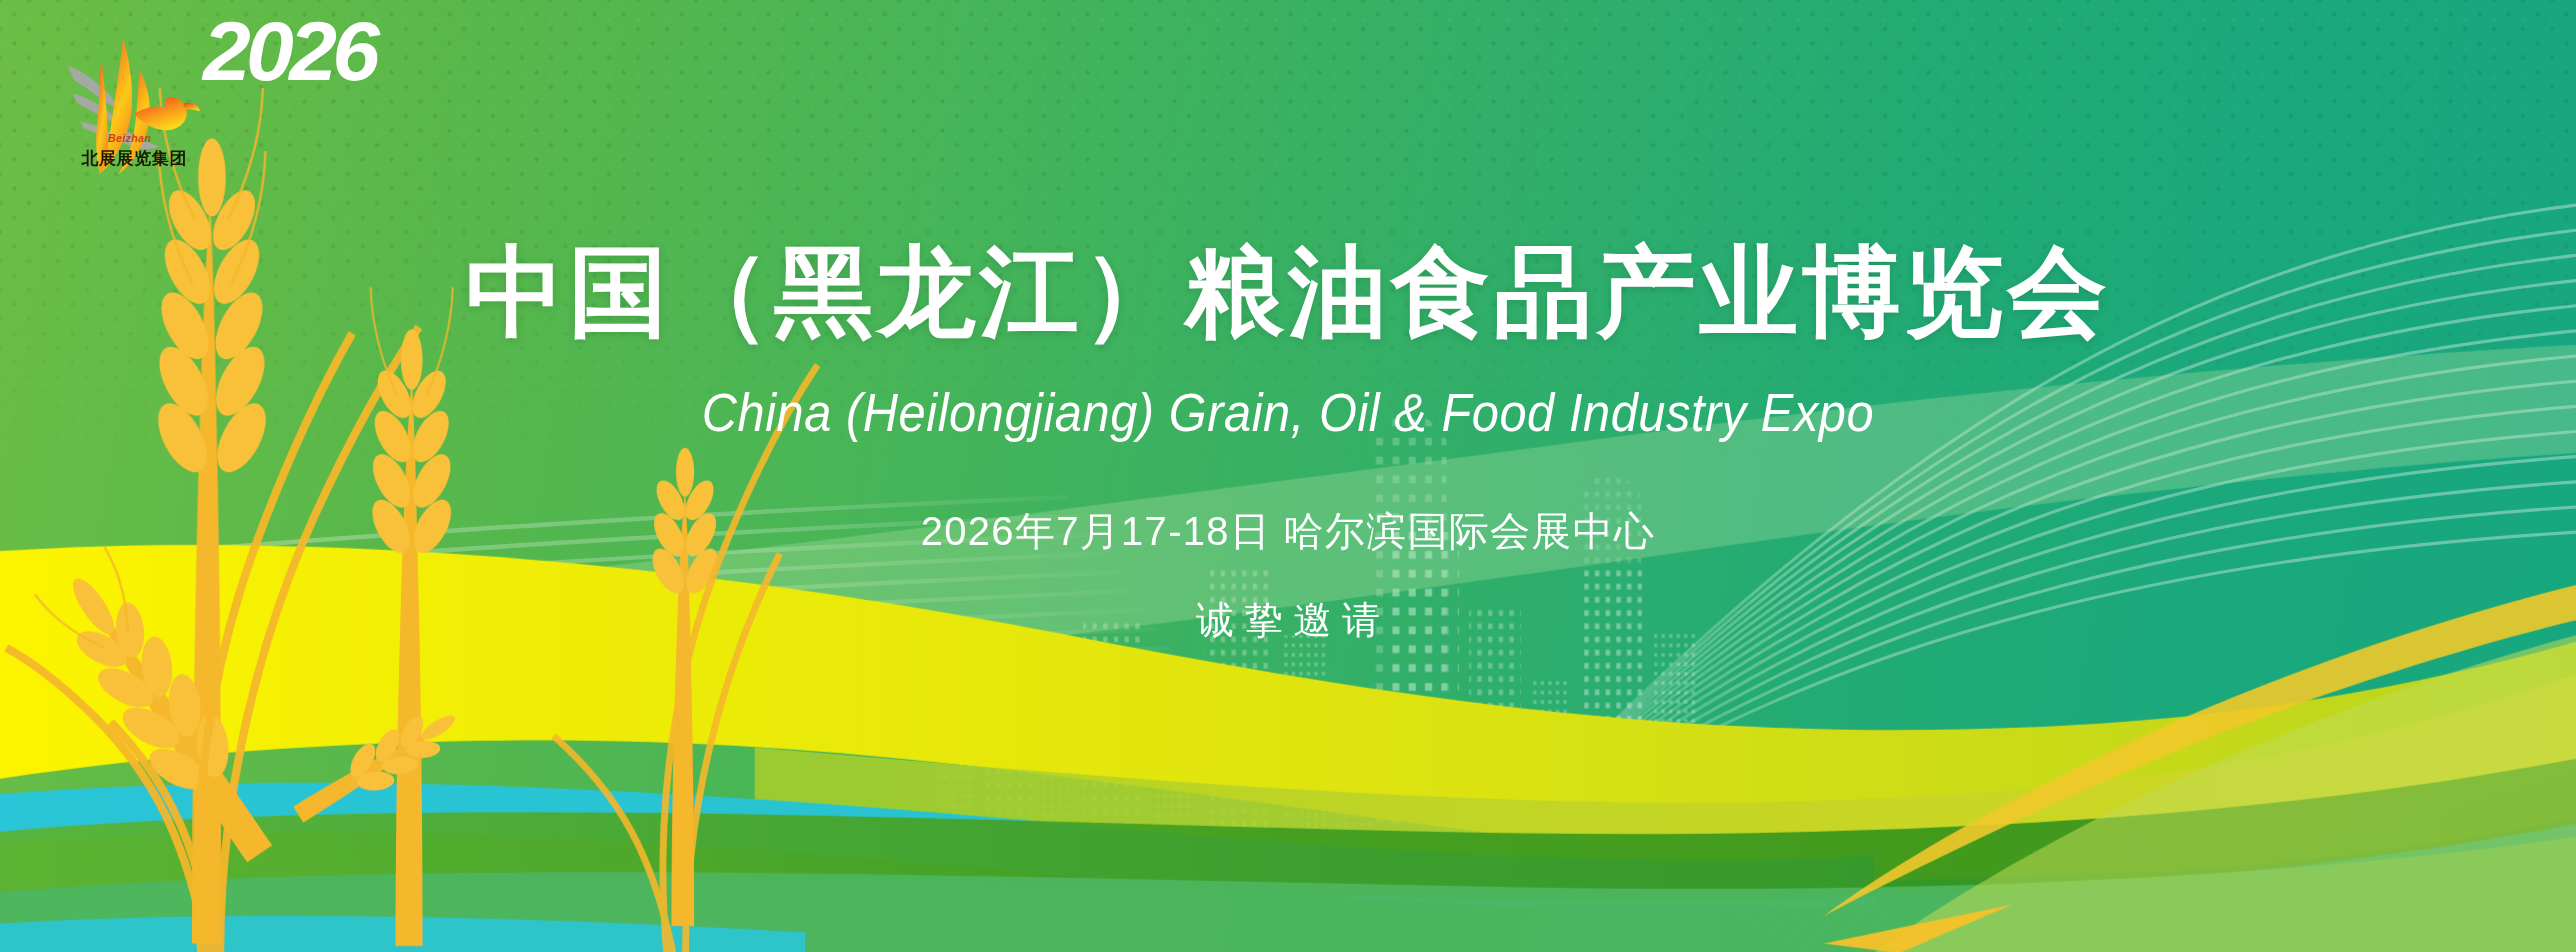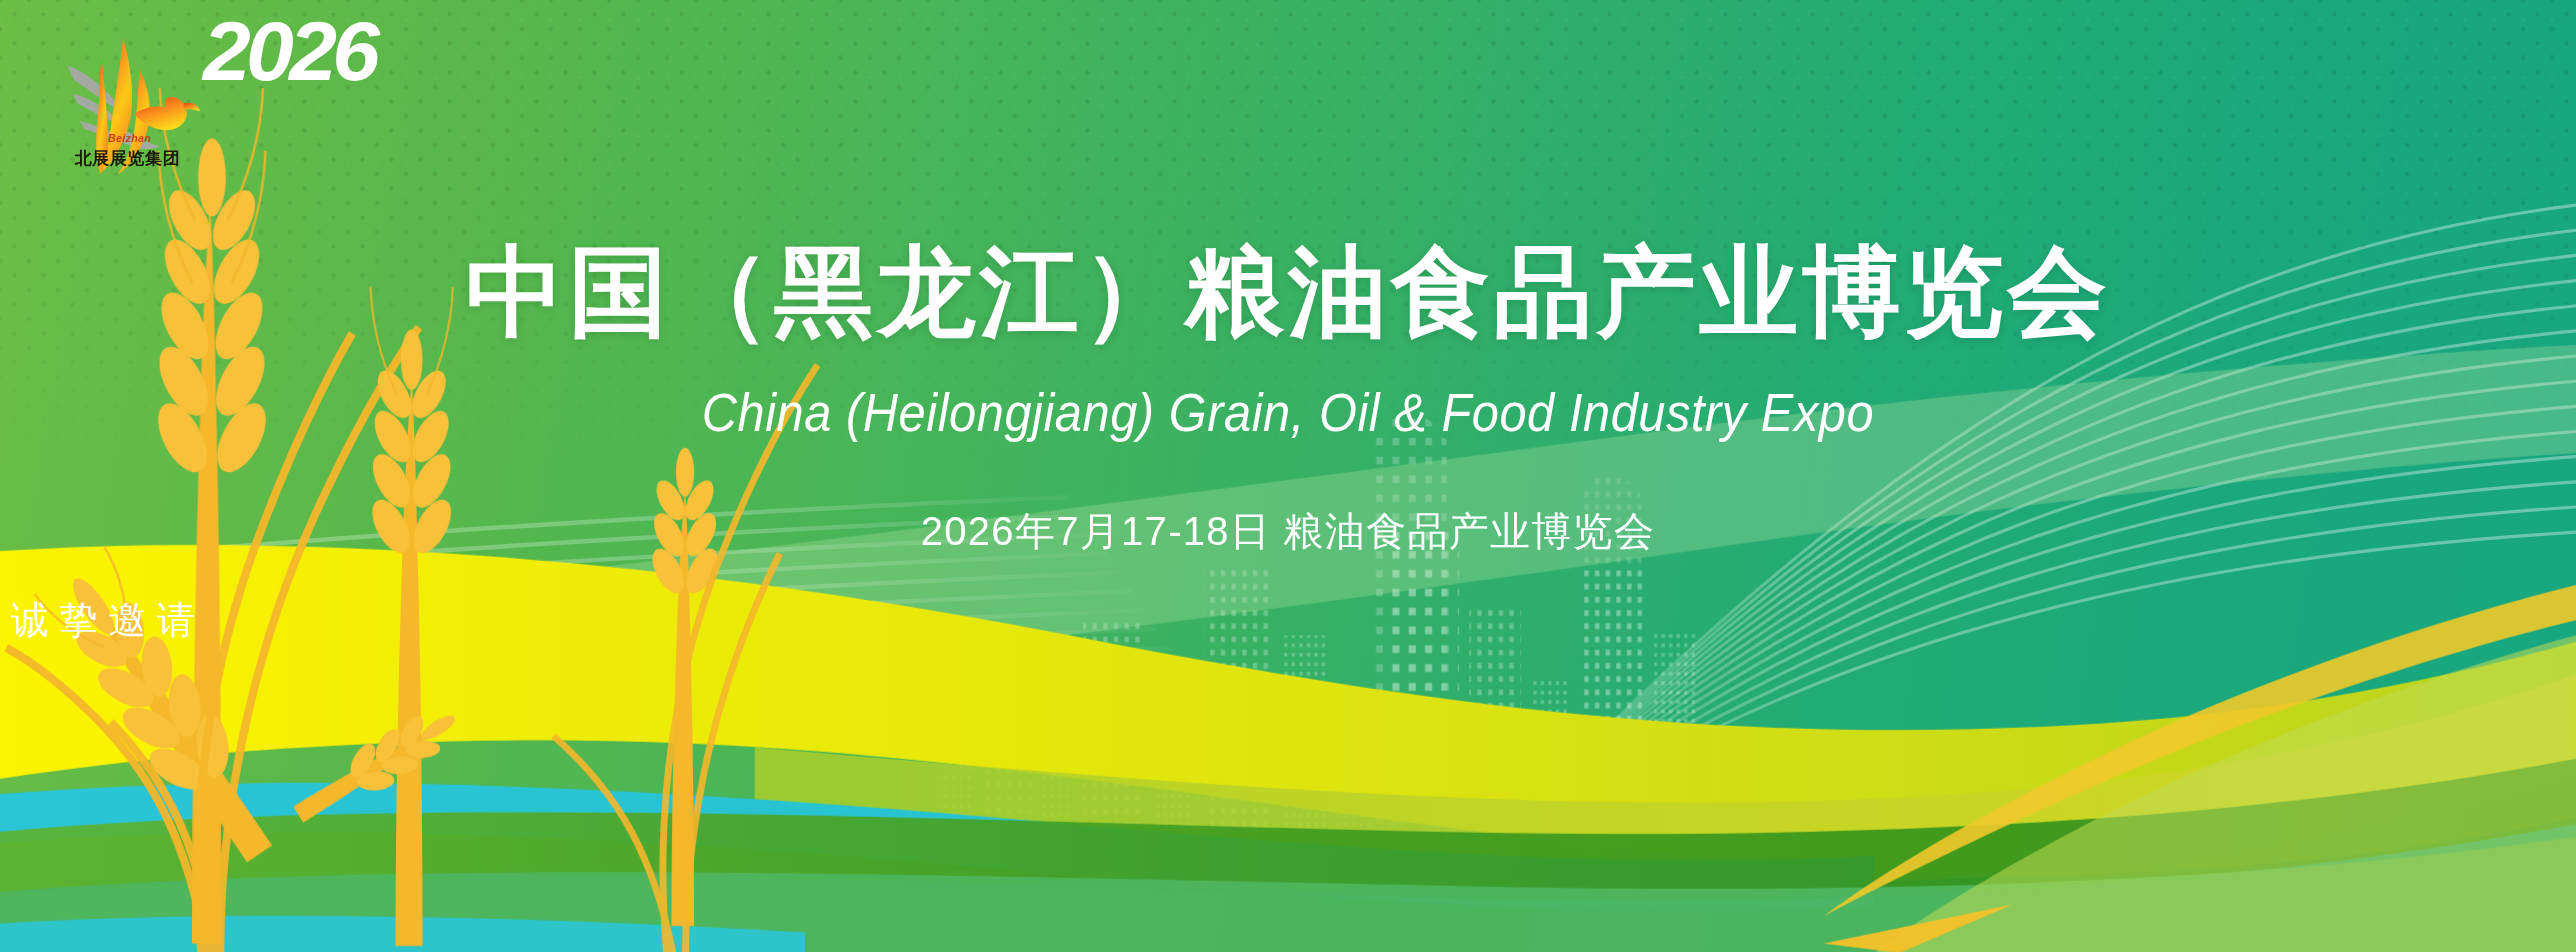--- a/index.html
+++ b/index.html
@@ -85,21 +85,21 @@
     text-align:center;
     color:#ffffff;
     font-size:40px;
     font-weight:400;
     letter-spacing:1.3px;
     line-height:1;
     white-space:nowrap;
   }
   .meta-invite{
     position:absolute; left:0; right:0; top:601px;
-    text-align:left;
+    text-align:center;
     color:#ffffff;
     font-size:38px;
     font-weight:500;
     letter-spacing:10.7px;
     text-indent:10.7px;
     line-height:1;
     white-space:nowrap;
   }
 
   
@@ -117,21 +117,21 @@
     font-family:"Liberation Sans","DejaVu Sans",sans-serif;
   }
 
   
   .org-logo{
     position:absolute; left:60px; top:33px;
     width:145px; height:145px;
   }
   .org-name{
     position:absolute; left:68px; top:150px;
-    width:119px; text-align:center;
+    width:119px; text-align:right;
     color:#1a1a08;
     font-size:17px; font-weight:700;
     letter-spacing:0.6px; line-height:1;
     white-space:nowrap;
   }
   .org-pinyin{
     position:absolute; left:73px; top:133px;
     width:113px; text-align:center;
     color:#c8401a;
     font-size:10.7px; font-weight:700; font-style:italic;
@@ -472,18 +472,18 @@
   </svg>
 
   <div class="org-pinyin">Beizhan</div>
   <div class="org-name">北展展览集团</div>
 
   <div class="year">2026</div>
 
   <div class="textwrap">
     <div class="title-cn">中国（黑龙江）粮油食品产业博览会</div>
     <div class="title-en">China (Heilongjiang) Grain, Oil &amp; Food Industry Expo</div>
-    <div class="meta-date">2026年7月17-18日  粮油食品产业博览会</div>
+    <div class="meta-date">2026年7月17-18日  哈尔滨国际会展中心</div>
     <div class="meta-invite">诚挚邀请</div>
   </div>
 
 </div>
 
 
 </body></html>

